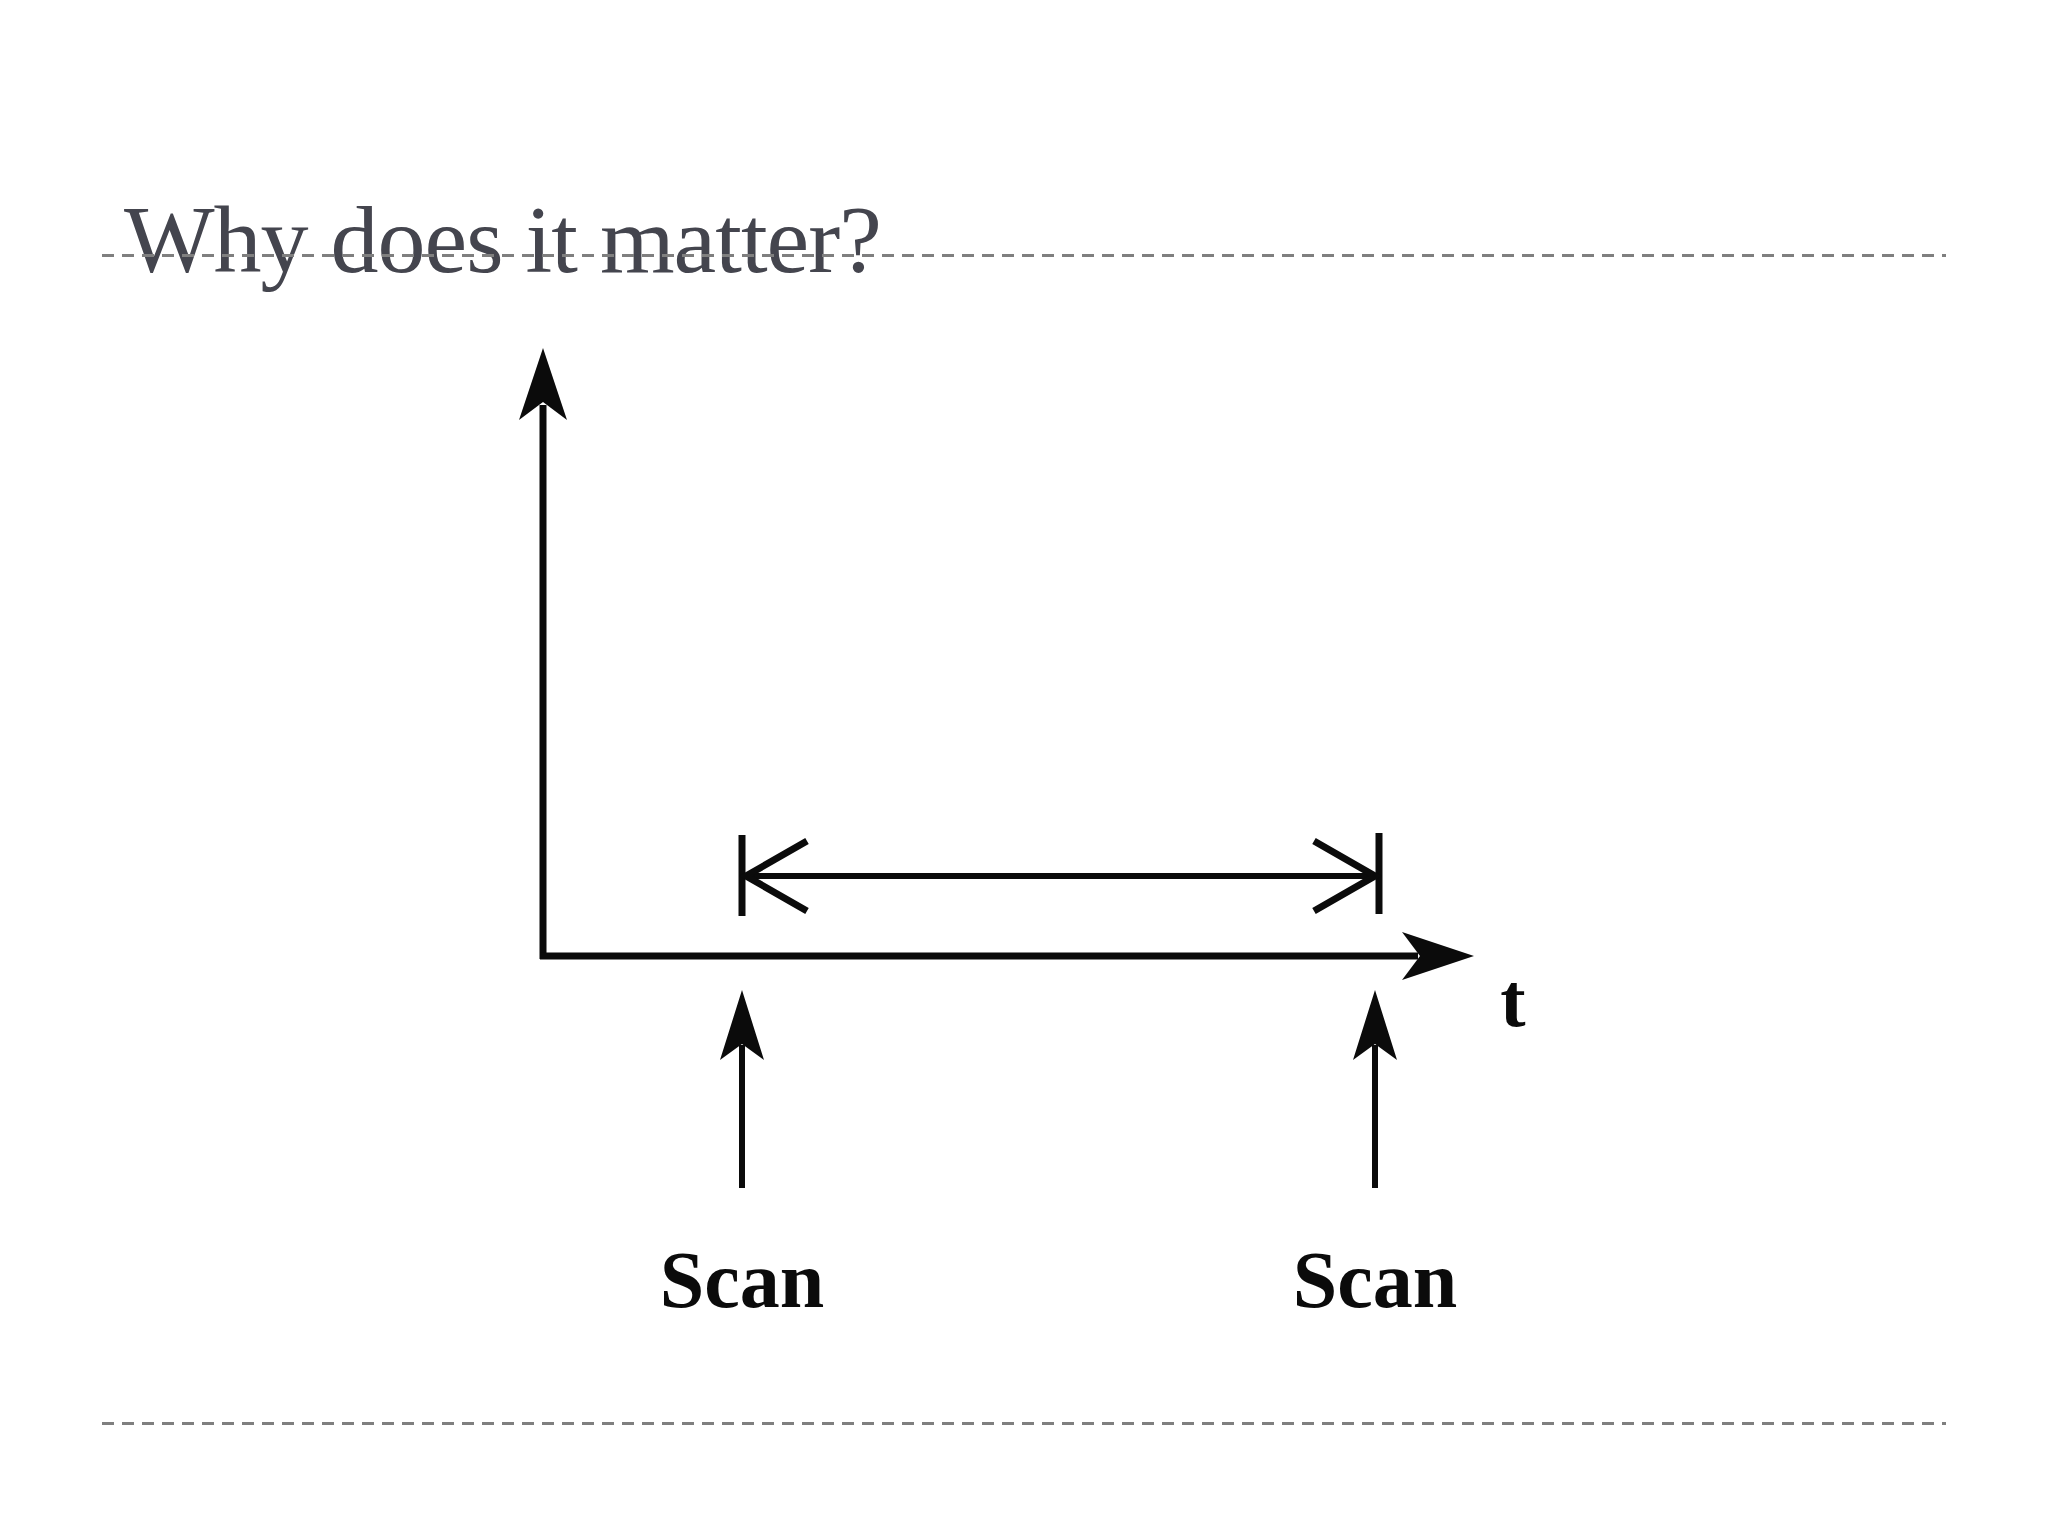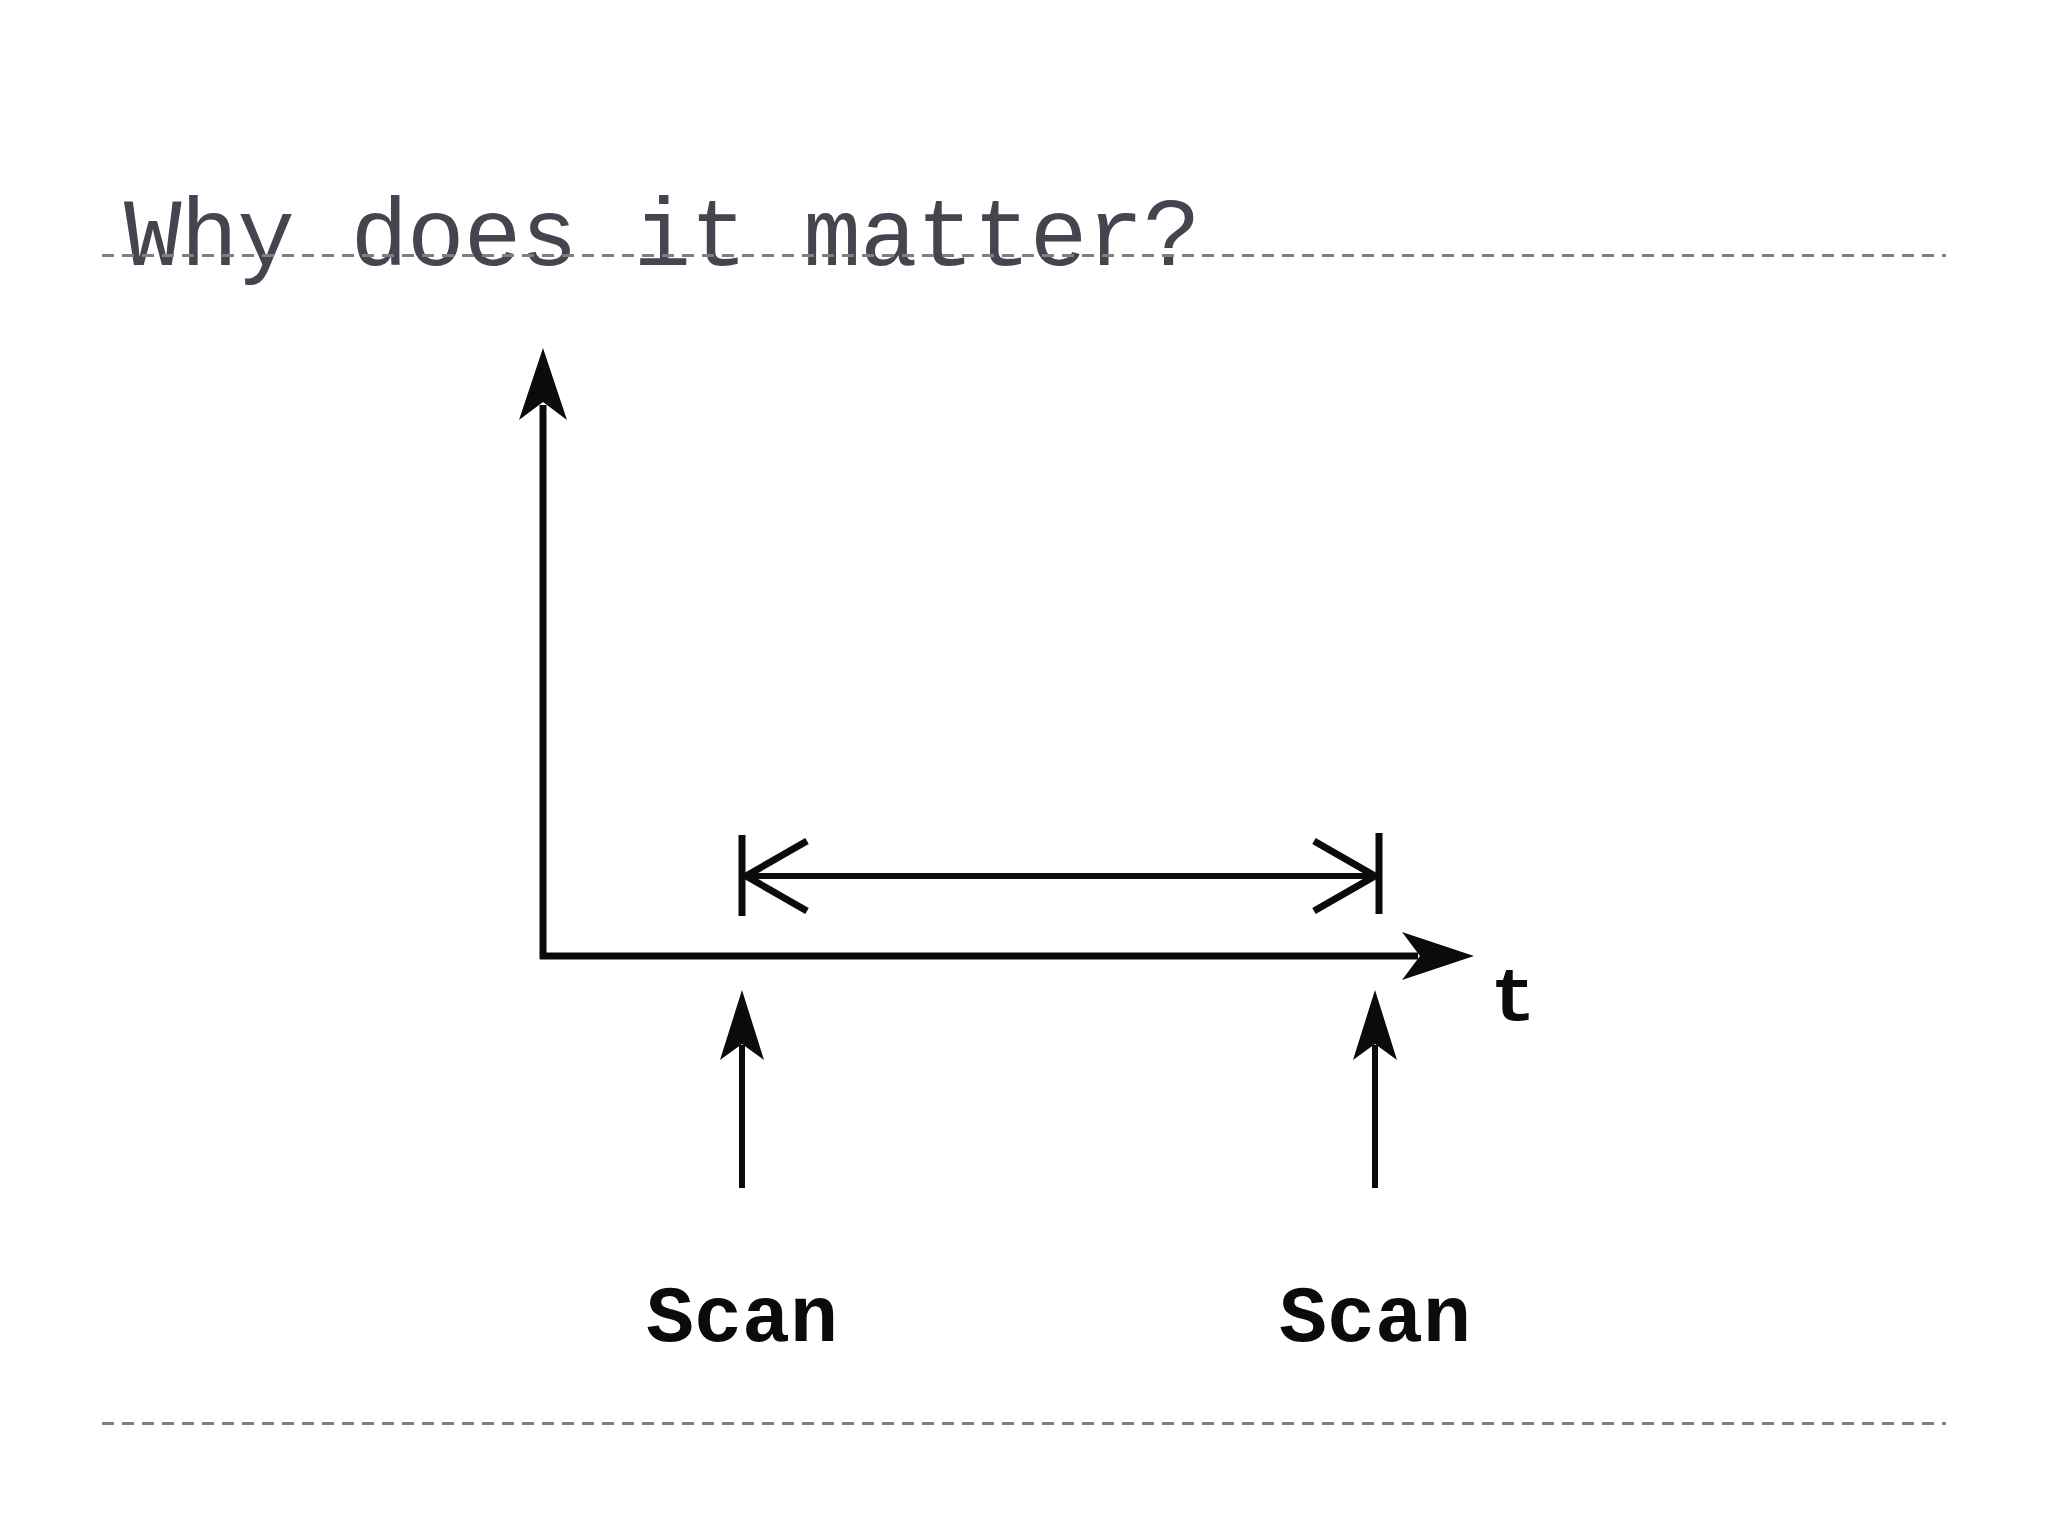--- a/index.html
+++ b/index.html
@@ -2,21 +2,21 @@
 <html style="--color-background: #ffffff; --color-title: #44454e; --color-line: #0b0b0b; --color-dash: #7f7f7f; --color-box-text: #ffffff; --color-box-gradient-top: #b2b2b2; --color-box-gradient-upper: #8e8e8e; --color-box-gradient-mid: #6f6f6f; --color-box-gradient-bottom: #939393; --color-box-border: #5f5f5f;"><head>
 <meta charset="utf-8">
 <style>
   html, body { margin: 0; padding: 0; background: #ffffff; }
   .slide {
     position: relative;
     width: 2048px;
     height: 1536px;
     background: var(--color-background, #ffffff);
     overflow: hidden;
-    font-family: Liberation Mono, monospace;
+    font-family: Liberation Serif, serif;
   }
   .page-title {
     position: absolute;
     left: 124px;
     top: 128px;
     font-size: 96px;
     line-height: 1.0;
     font-weight: 400;
     letter-spacing: -1px;
     color: var(--color-title, #44454e);
@@ -80,21 +80,20 @@
   .scan-label {
     position: absolute;
     top: 1240px;
     width: 300px;
     font-size: 80px;
     line-height: 1.0;
     font-weight: 700;
     color: var(--color-line, #0b0b0b);
     text-align: center;
     white-space: nowrap;
-    margin-top: 40px;
   }
   .scan-label.left  { left: 592px; }
   .scan-label.right { left: 1225px; }
 
   .t-label {
     position: absolute;
     left: 1468px;
     top: 962px;
     width: 90px;
     font-size: 76px;

